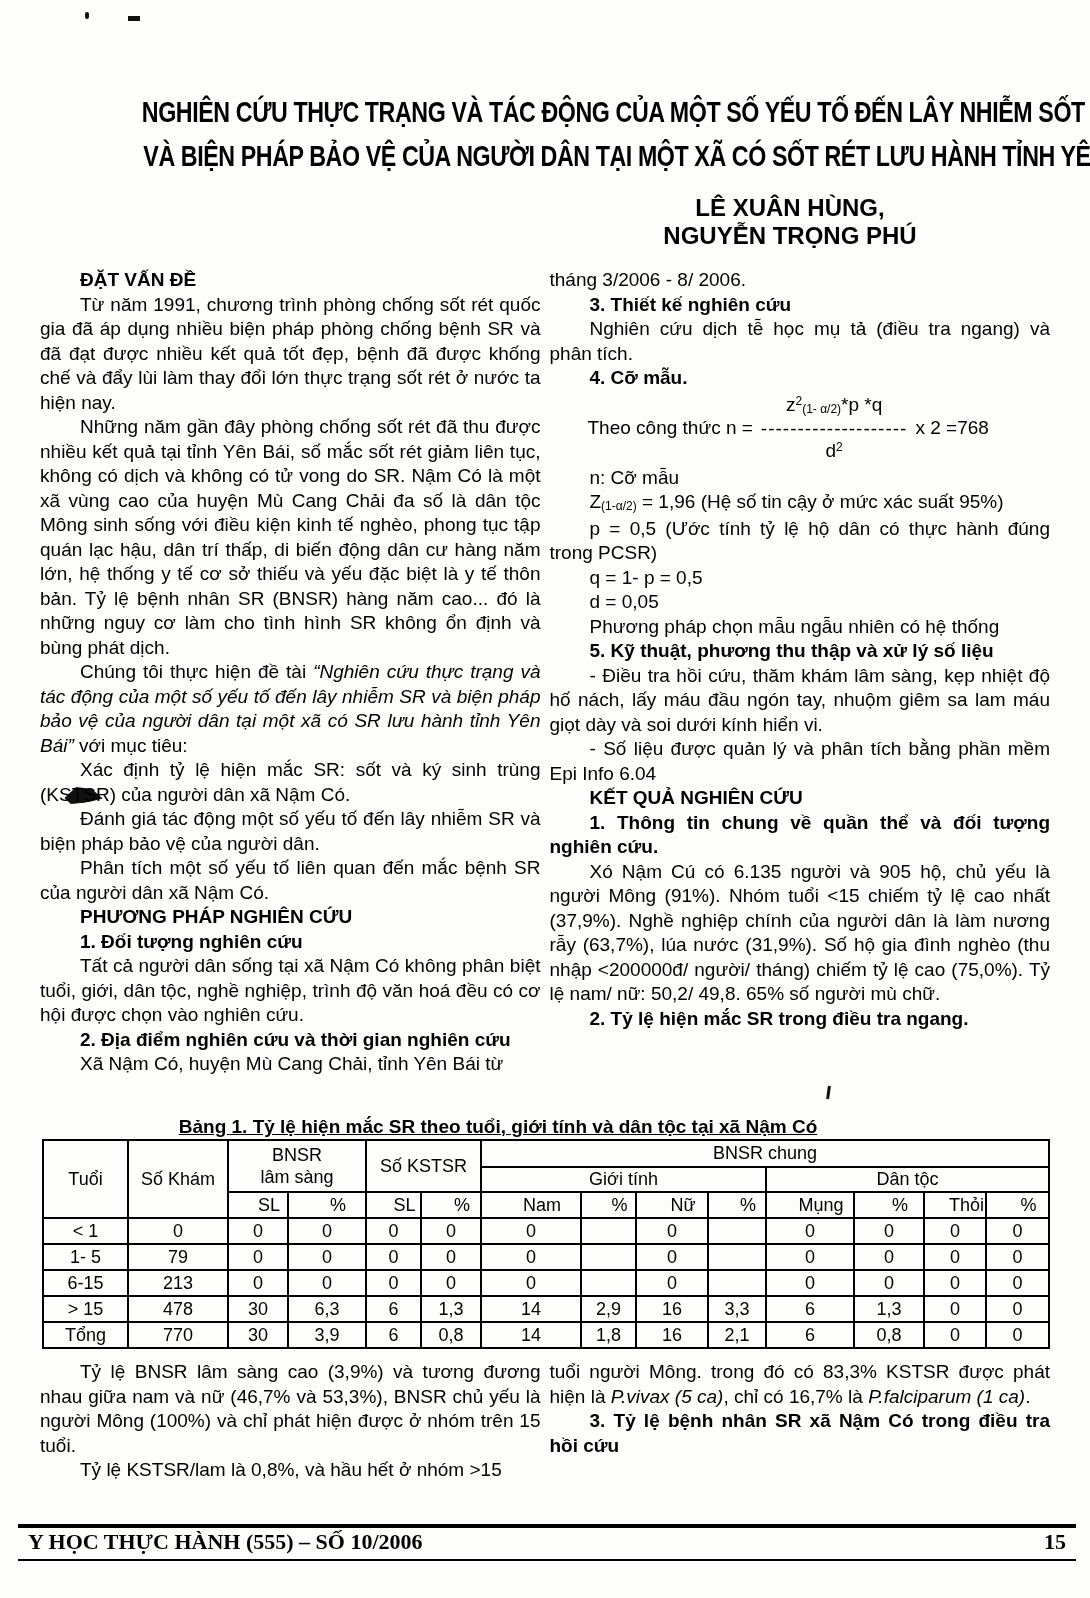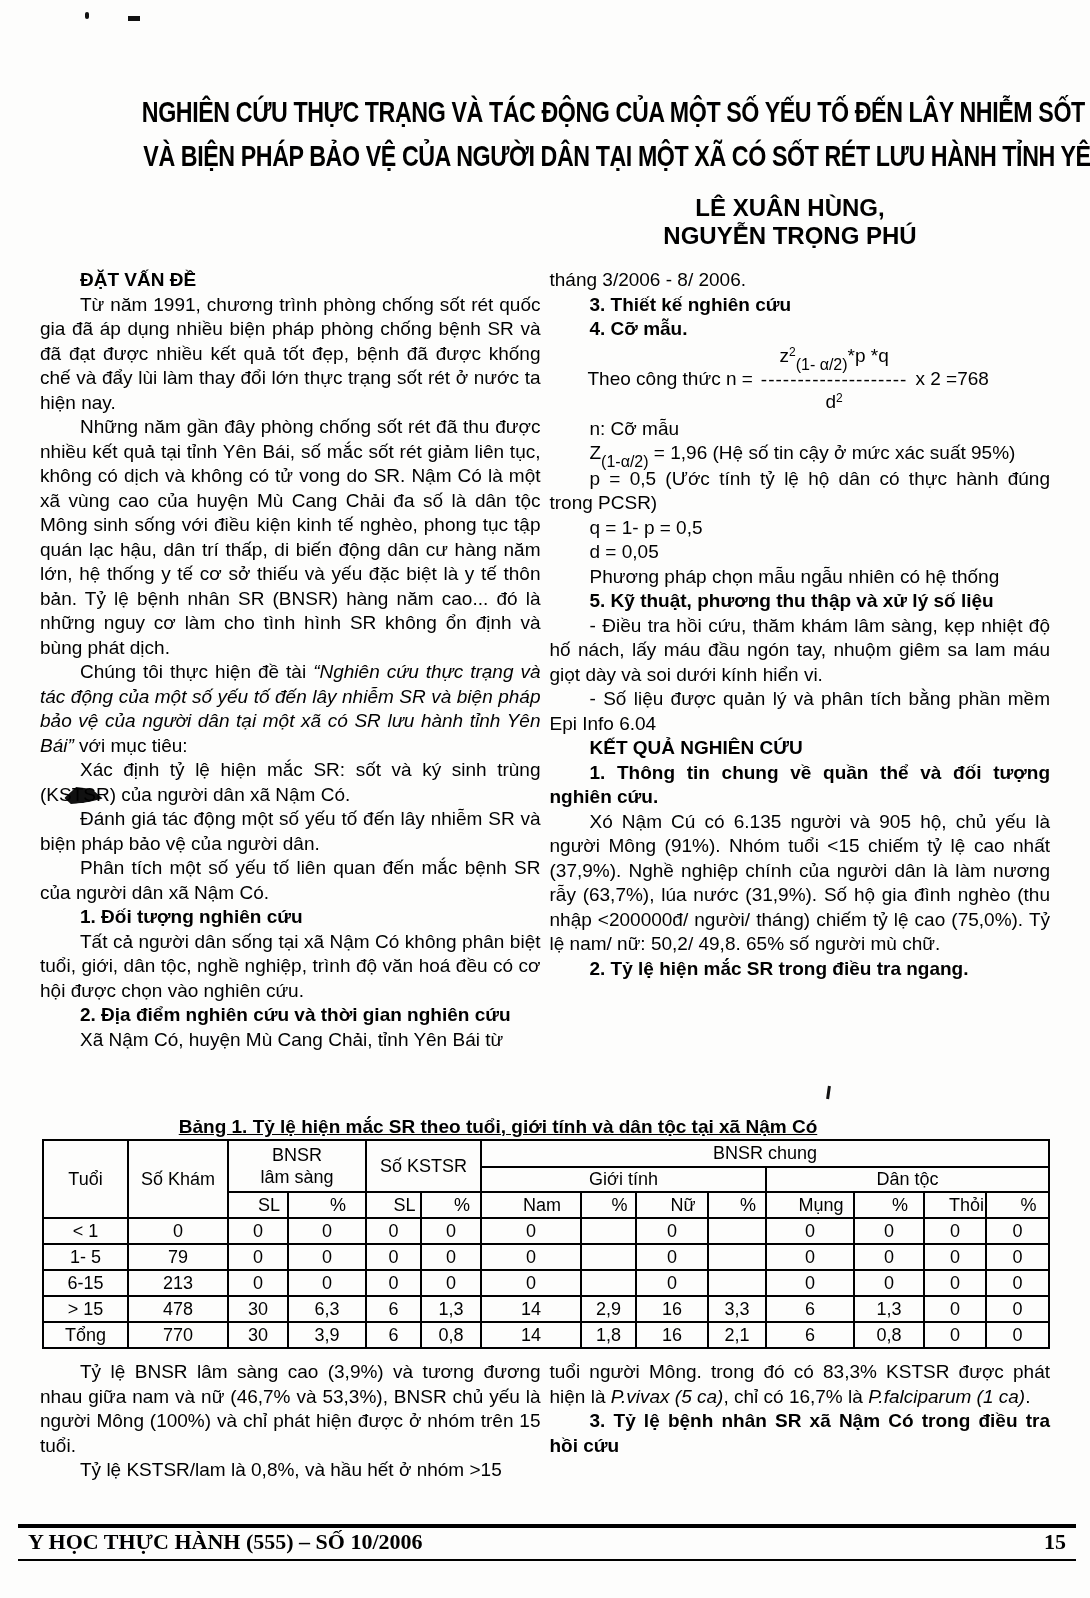--- a/index.html
+++ b/index.html
@@ -21,21 +21,21 @@
   
   .cols { position:absolute; left:40px; width:1010px; display:flex; gap:9px; }
   .cols-top { top:268px; }
   .cols-bottom { top:1360px; }
   .col { width:501px; font-size:19px; line-height:24.5px; text-align:justify; }
   .col p { margin:0; text-indent:40px; }
   .col p.noindent { text-indent:0; }
   .col .h { font-weight:bold; }
   .ital { font-style:italic; }
   .sup { font-size:12px; position:relative; top:-6px; }
-  .sub { font-size:16px; position:relative; top:8px; }
+  .sub { font-size:12px; position:relative; top:2px; }
   
   .formula-row { display:flex; align-items:center; margin:3px 0 2px 0; }
   .formula-lead { padding-left:38px; white-space:nowrap; }
   .frac { display:flex; flex-direction:column; align-items:center; margin:0 8px; line-height:22px; }
   .frac .bar { letter-spacing:1px; }
   .formula-tail { white-space:nowrap; }
   
   .table-wrap { position:absolute; top:1116px; left:42px; width:912px; }
   .table-caption { text-align:center; font-size:19px; font-weight:bold;
     text-decoration:underline; margin:0 0 1px 0; }
@@ -84,29 +84,31 @@
 
   <div class="cols cols-top">
     <div class="col">
       <p class="h noindent" style="text-indent:40px;">ĐẶT VẤN ĐỀ</p>
       <p>Từ năm 1991, chương trình phòng chống sốt rét quốc gia đã áp dụng nhiều biện pháp phòng chống bệnh SR và đã đạt được nhiều kết quả tốt đẹp, bệnh đã được khống chế và đẩy lùi làm thay đổi lớn thực trạng sốt rét ở nước ta hiện nay.</p>
       <p>Những năm gần đây phòng chống sốt rét đã thu được nhiều kết quả tại tỉnh Yên Bái, số mắc sốt rét giảm liên tục, không có dịch và không có tử vong do SR. Nậm Có là một xã vùng cao của huyện Mù Cang Chải đa số là dân tộc Mông sinh sống với điều kiện kinh tế nghèo, phong tục tập quán lạc hậu, dân trí thấp, di biến động dân cư hàng năm lớn, hệ thống y tế cơ sở thiếu và yếu đặc biệt là y tế thôn bản. Tỷ lệ bệnh nhân SR (BNSR) hàng năm cao... đó là những nguy cơ làm cho tình hình SR không ổn định và bùng phát dịch.</p>
       <p><span>Chúng tôi thực hiện đề tài </span><span class="ital">“Nghiên cứu thực trạng và tác động của một số yếu tố đến  lây nhiễm SR và biện pháp bảo vệ của người dân tại một xã có SR lưu hành tỉnh Yên Bái”</span><span> với mục tiêu:</span></p>
       <p>Xác định tỷ lệ hiện mắc SR: sốt và ký sinh trùng (KSTSR) của người dân xã Nậm Có.</p>
       <p>Đánh giá tác động một số yếu tố đến  lây nhiễm SR và biện pháp bảo vệ của người dân.</p>
       <p>Phân tích một số yếu tố liên quan đến mắc bệnh SR của người dân xã Nậm Có.</p>
+      <p class="h">PHƯƠNG PHÁP NGHIÊN CỨU</p>
       <p class="h">1. Đối tượng nghiên cứu</p>
       <p>Tất cả người dân sống tại xã Nậm Có không phân biệt tuổi, giới, dân tộc, nghề nghiệp, trình độ văn hoá đều có cơ hội được chọn vào nghiên cứu.</p>
       <p class="h">2. Địa điểm nghiên cứu và thời gian nghiên cứu</p>
       <p>Xã Nậm Có, huyện Mù Cang Chải, tỉnh Yên Bái từ</p>
     </div>
 
     <div class="col">
       <p class="noindent">tháng 3/2006 - 8/ 2006.</p>
       <p class="h">3. Thiết kế nghiên cứu</p>
+      <p>Nghiên cứu dịch tễ học mụ tả (điều tra ngang) và phân tích.</p>
       <p class="h">4. Cỡ mẫu.</p>
 
       <div class="formula-row">
         <span class="formula-lead">Theo công thức n =</span>
         <span class="frac">
           <span><span>z</span><span class="sup">2</span><span class="sub">(1- α/2)</span><span>*p *q</span></span>
           <span class="bar">--------------------</span>
           <span><span>d</span><span class="sup">2</span></span>
         </span>
         <span class="formula-tail">x 2 =768</span>

